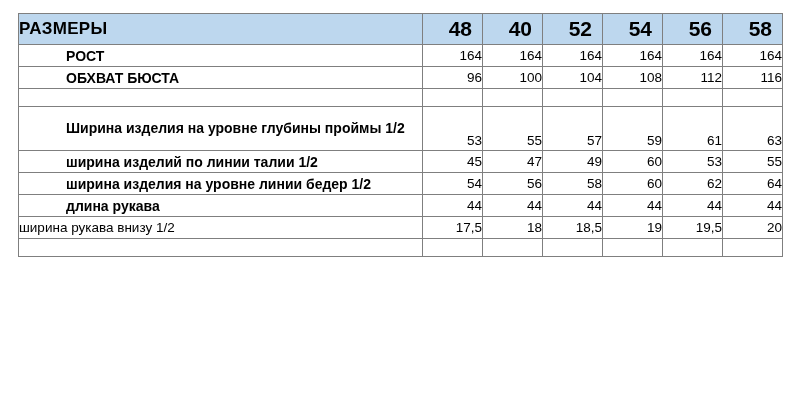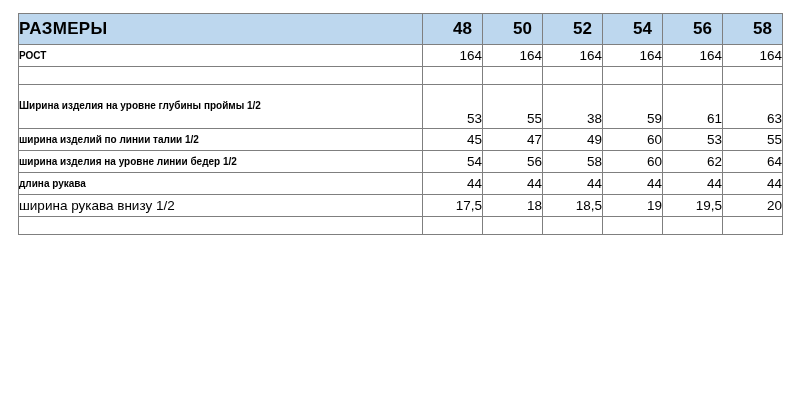--- a/index.html
+++ b/index.html
@@ -57,26 +57,26 @@
     background: #bdd7ee;
     font-weight: bold;
     font-size: 16px;
     height: 31px;
   }
   tr.header td.label {
     font-size: 17px;
     letter-spacing: 0.3px;
   }
   tr.header td.num {
-    font-size: 17px;
+    font-size: 21px;
     text-align: right;
     padding-right: 10px;
   }
   
-  tr.bold td.label { font-weight: bold; font-size: 10px; }
+  tr.bold td.label { font-weight: bold; font-size: 14px; padding-left: 47px; }
   
   tr.spacer td { height: 18px; }
   
   td.wrap {
     white-space: normal;
     line-height: 1.22;
     font-weight: bold;
     padding-top: 1px;
     padding-bottom: 1px;
   }
@@ -95,56 +95,65 @@
         <col class="col-num">
         <col class="col-num">
       <col class="col-num">
         <col class="col-num">
         <col class="col-num">
     </colgroup>
     <tbody>
       <tr class="header">
         <td class="label">РАЗМЕРЫ</td>
         <td class="num">48</td>
-        <td class="num">50</td>
+        <td class="num">40</td>
         <td class="num">52</td>
         <td class="num">54</td>
         <td class="num">56</td>
         <td class="num">58</td>
       </tr>
 
       <tr class="bold">
         <td class="label">РОСТ</td>
         <td class="num">164</td>
         <td class="num">164</td>
         <td class="num">164</td>
         <td class="num">164</td>
         <td class="num">164</td>
         <td class="num">164</td>
       </tr>
 
+      <tr class="bold">
+        <td class="label">ОБХВАТ БЮСТА</td>
+        <td class="num">96</td>
+        <td class="num">100</td>
+        <td class="num">104</td>
+        <td class="num">108</td>
+        <td class="num">112</td>
+        <td class="num">116</td>
+      </tr>
 
 
       <tr class="spacer">
         <td class="label empty-cell"></td>
         <td class="num empty-cell"></td>
         <td class="num empty-cell"></td>
         <td class="num empty-cell"></td>
         <td class="num empty-cell"></td>
         <td class="num empty-cell"></td>
         <td class="num empty-cell"></td>
       </tr>
 
 
 
       <tr class="bold tall">
         <td class="label wrap">Ширина изделия на уровне глубины проймы 1/2</td>
         <td class="num">53</td>
         <td class="num">55</td>
-        <td class="num">38</td>
+        <td class="num">57</td>
         <td class="num">59</td>
         <td class="num">61</td>
         <td class="num">63</td>
       </tr>
 
       <tr class="bold">
         <td class="label">ширина изделий по линии талии 1/2</td>
         <td class="num">45</td>
         <td class="num">47</td>
         <td class="num">49</td>

